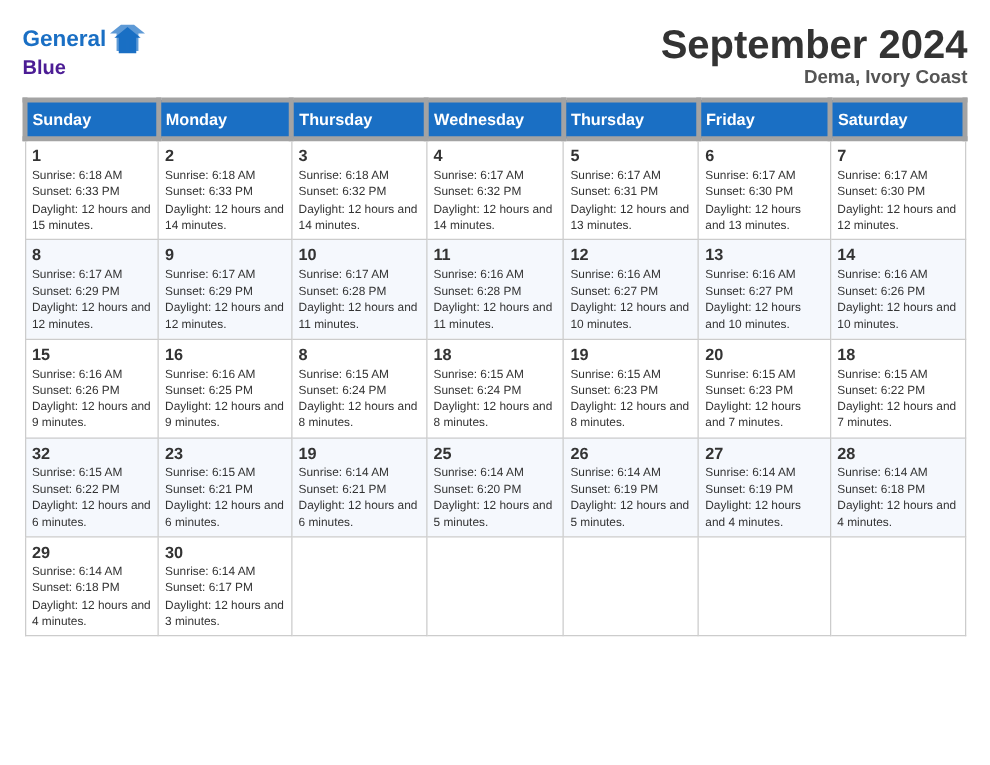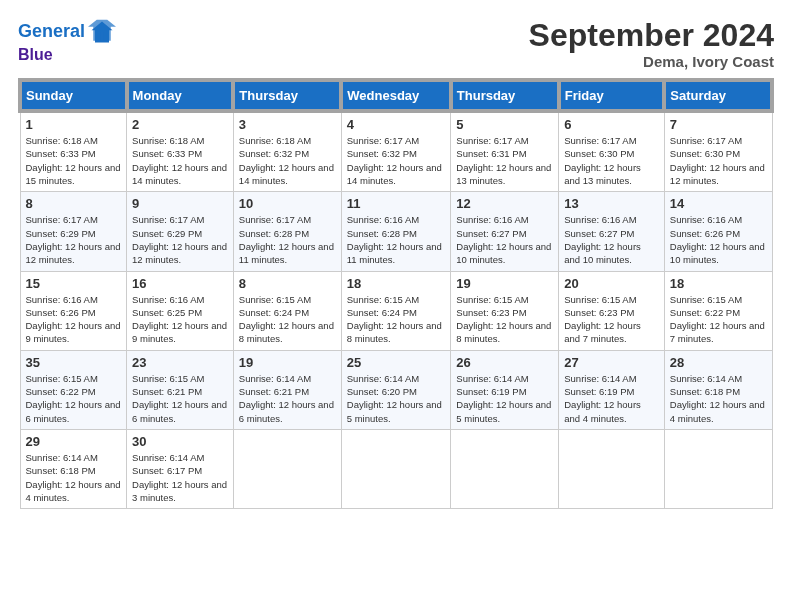--- a/index.html
+++ b/index.html
@@ -221,21 +221,21 @@
             <span class="day-num">20</span>
             <div class="day-info">Sunrise: 6:15 AM<br>Sunset: 6:23 PM<br>Daylight: 12 hours and 7 minutes.</div>
           </td>
           <td>
             <span class="day-num">18</span>
             <div class="day-info">Sunrise: 6:15 AM<br>Sunset: 6:22 PM<br>Daylight: 12 hours and 7 minutes.</div>
           </td>
         </tr>
         <tr>
           <td>
-            <span class="day-num">35</span>
+            <span class="day-num">32</span>
             <div class="day-info">Sunrise: 6:15 AM<br>Sunset: 6:22 PM<br>Daylight: 12 hours and 6 minutes.</div>
           </td>
           <td>
             <span class="day-num">23</span>
             <div class="day-info">Sunrise: 6:15 AM<br>Sunset: 6:21 PM<br>Daylight: 12 hours and 6 minutes.</div>
           </td>
           <td>
             <span class="day-num">19</span>
             <div class="day-info">Sunrise: 6:14 AM<br>Sunset: 6:21 PM<br>Daylight: 12 hours and 6 minutes.</div>
           </td>

